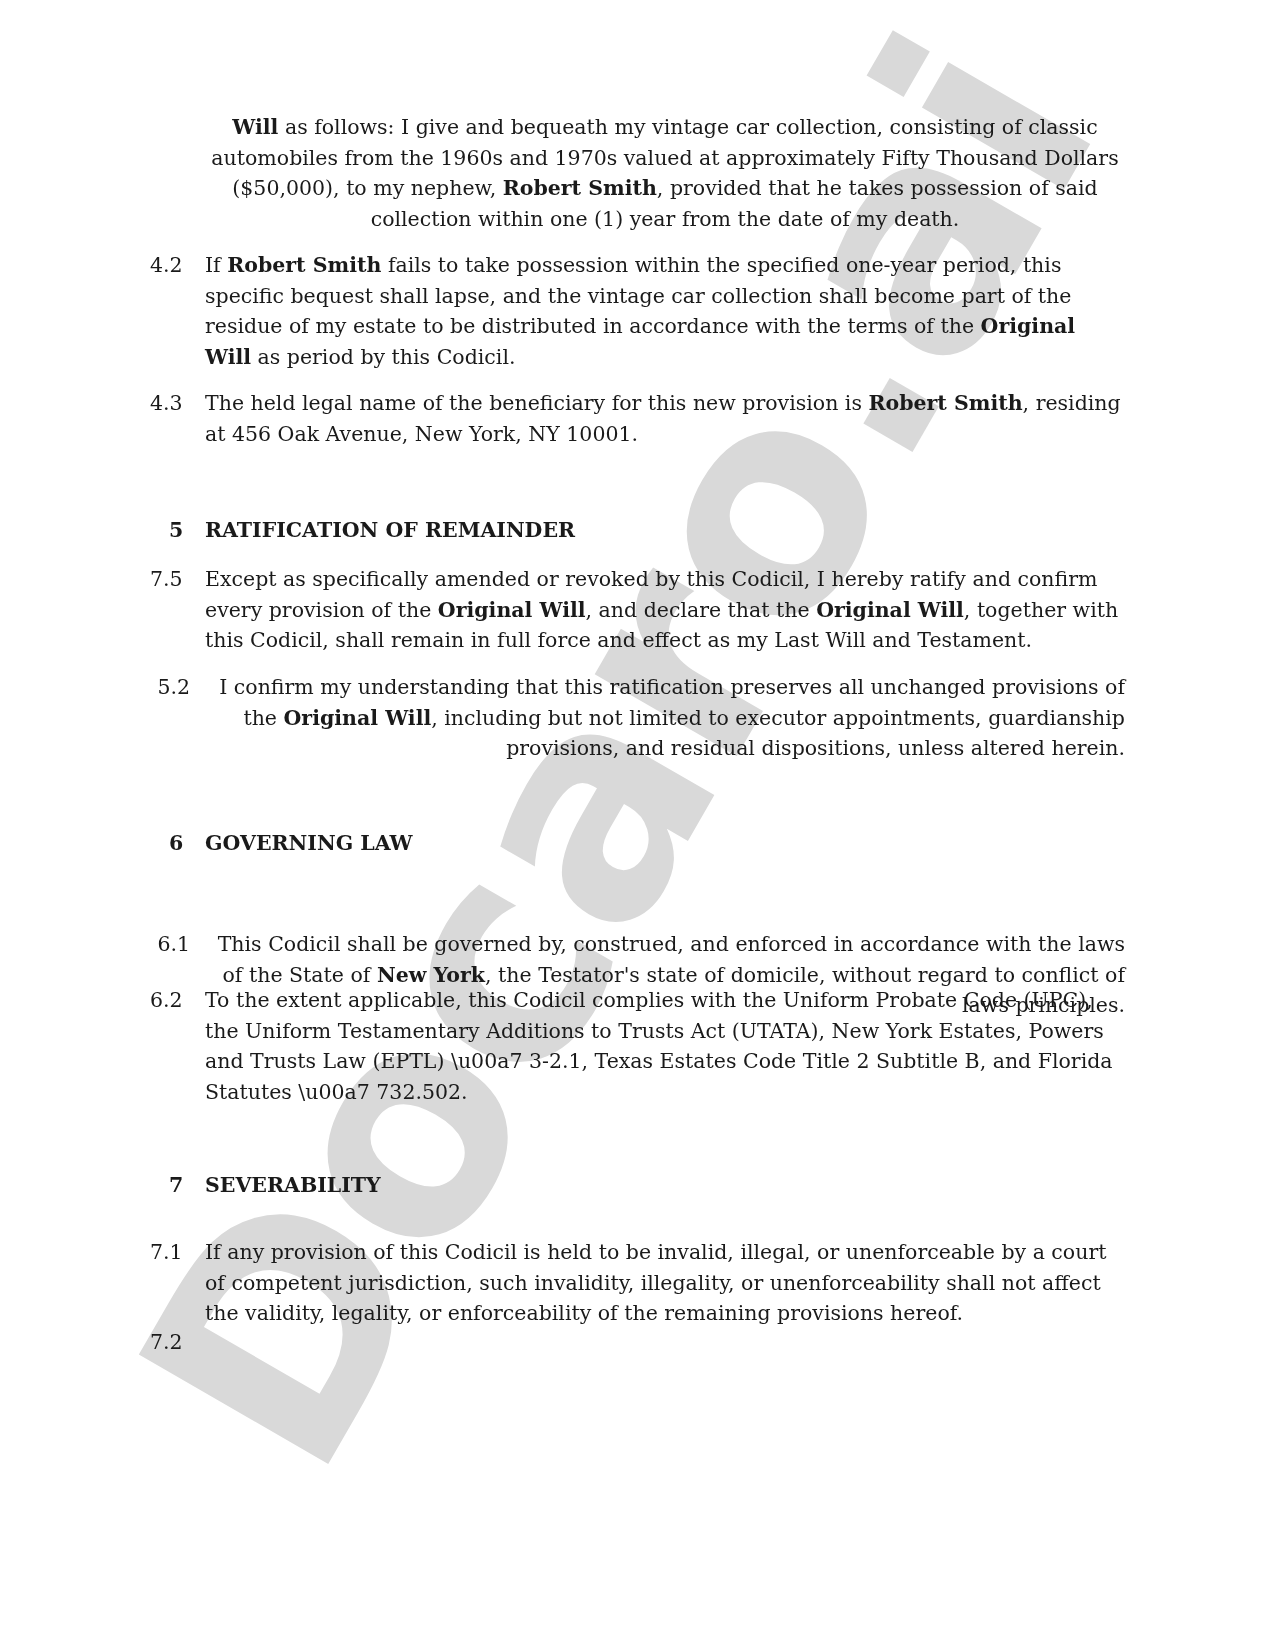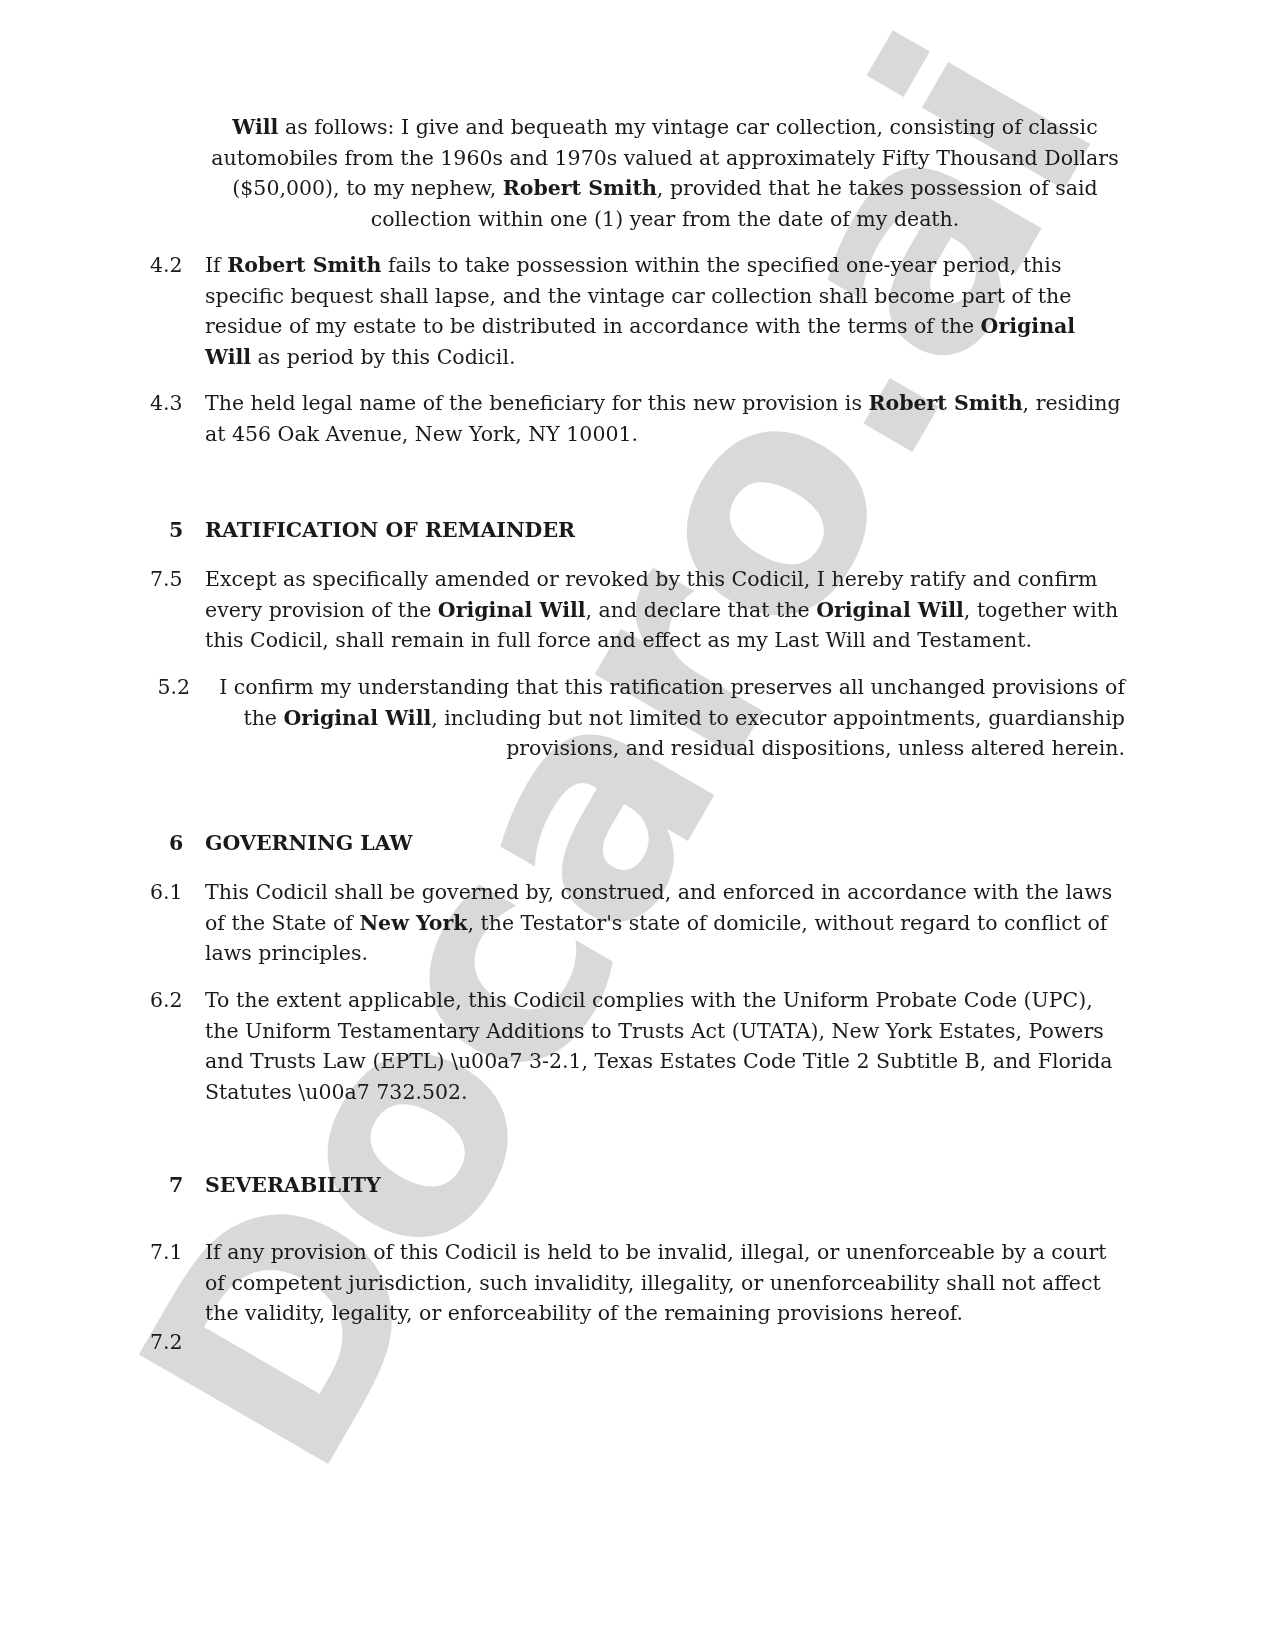--- a/index.html
+++ b/index.html
@@ -103,21 +103,21 @@
     <div class="para" style="top:672px;text-align:right;">
       <span class="num">5.2</span>
       <span>I confirm my understanding that this ratification preserves all unchanged provisions of the </span><b>Original Will</b><span>, including but not limited to executor appointments, guardianship provisions, and residual dispositions, unless altered herein.</span>
     </div>
 
     <div class="heading" style="top:828px;">
       <span class="hnum">6</span>
       <span>GOVERNING LAW</span>
     </div>
 
-    <div class="para" style="top:877px;">
+    <div class="para" style="top:929px;text-align:right;">
       <span class="num">6.1</span>
       <span>This Codicil shall be governed by, construed, and enforced in accordance with the laws of the State of </span><b>New York</b><span>, the Testator's state of domicile, without regard to conflict of laws principles.</span>
     </div>
 
     <div class="para" style="top:985px;">
       <span class="num">6.2</span>
       <span>To the extent applicable, this Codicil complies with the Uniform Probate Code (UPC), the Uniform Testamentary Additions to Trusts Act (UTATA), New York Estates, Powers and Trusts Law (EPTL) \u00a7 3-2.1, Texas Estates Code Title 2 Subtitle B, and Florida Statutes \u00a7 732.502.</span>
     </div>
 
     <div class="heading" style="top:1170px;">

